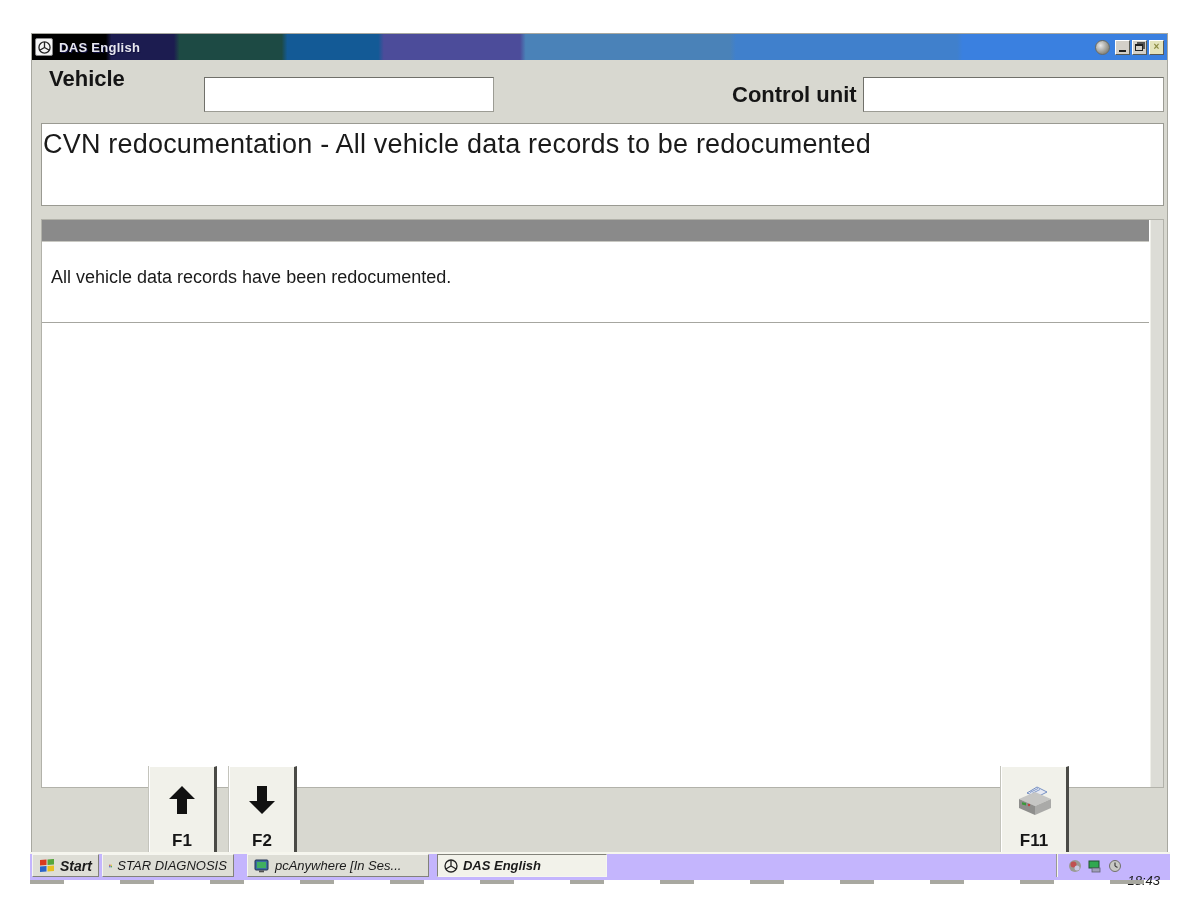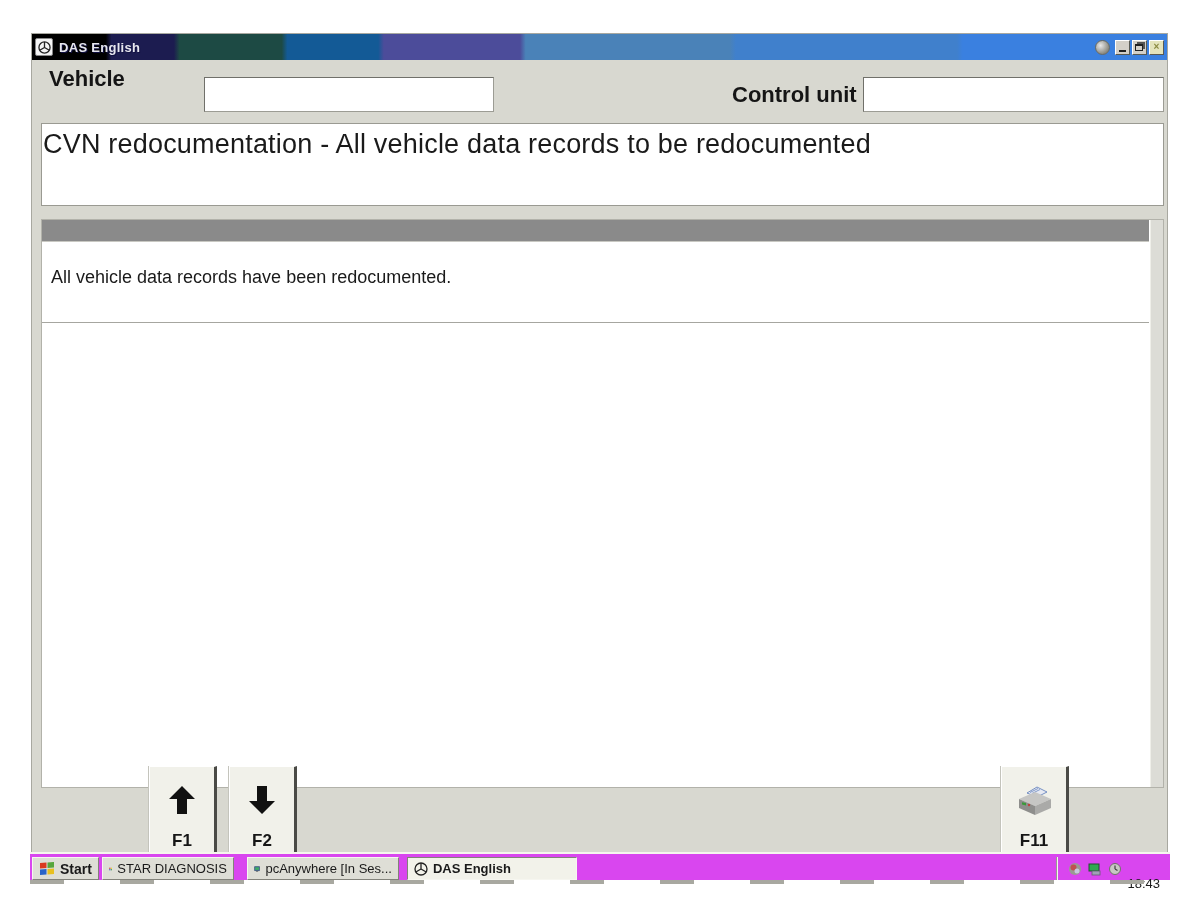--- a/index.html
+++ b/index.html
@@ -62,22 +62,22 @@
   
   .fkey-btn { position:absolute; top:732px; width:68px; height:88px;
     background:#f1f1ea; border-top:1px solid #ffffff; border-left:1px solid #ffffff;
     border-right:3px solid #4a4a46; border-bottom:none;
     box-shadow:-1px 0 0 #c4c4bc; text-align:center; cursor:pointer; }
   .fkey-icon { margin-top:16px; height:34px; display:flex; align-items:center; justify-content:center; }
   .fkey-label { margin-top:14px; font-size:17px; font-weight:bold; color:#161616; }
 
   
   .taskbar { position:absolute; left:30px; top:852px; width:1140px; height:28px;
-    background:#d946ef; border-top:2px solid #f6f6ee; z-index:50;
-    display:flex; align-items:flex-end; padding:0 2px; }
+    background:#c4b5fd; border-top:2px solid #f6f6ee; z-index:50;
+    display:flex; align-items:flex-start; padding:0 2px;font-style:italic; }
   .taskbar-dashes { position:absolute; left:30px; top:880px; width:1140px; height:4px;
     background:repeating-linear-gradient(90deg,#a8a8a0 0 34px, transparent 34px 90px); z-index:50; }
   .task-btn { height:23px; background:#dedED6; background:#deded6;
     border:1px solid; border-color:#f6f6f0 #82827a #82827a #f6f6f0;
     display:flex; align-items:center; gap:5px; padding:0 6px;
     font-size:13px; color:#1a1a1a; margin-right:3px; white-space:nowrap; overflow:hidden; }
   .task-btn.start { font-weight:bold; font-size:14px; }
   .task-btn.active { background:#f2f2ea; border-color:#82827a #f6f6f0 #f6f6f0 #82827a; font-weight:bold; }
   .tray { margin-left:auto; height:23px; border-left:1px solid #9a9a92;
     box-shadow:1px 0 0 #f6f6f0 inset; display:flex; align-items:center; gap:5px; padding:0 8px 0 10px; }
@@ -180,21 +180,21 @@
     <div class="task-btn" style="width:132px;">
       <svg class="icon-16" viewBox="0 0 16 14">
         <rect x="1" y="1" width="6" height="5" fill="#d02820"></rect>
         <rect x="9" y="1" width="6" height="5" fill="#e8d020"></rect>
         <rect x="1" y="8" width="6" height="5" fill="#2048c8"></rect>
         <rect x="9" y="8" width="6" height="5" fill="#30a040"></rect>
       </svg>
       <span>STAR DIAGNOSIS</span>
     </div>
 
-    <div class="task-btn" style="width:152px; margin-left:10px;">
+    <div class="task-btn" style="width:182px; margin-left:10px;">
       <svg class="icon-16" viewBox="0 0 16 14">
         <rect x="1" y="1" width="13" height="10" rx="1" fill="#3a6ea0" stroke="#203050" stroke-width="1"></rect>
         <rect x="3" y="3" width="9" height="6" fill="#40b060"></rect>
         <rect x="5" y="11.5" width="5" height="1.8" fill="#505050"></rect>
       </svg>
       <span>pcAnywhere [In Ses...</span>
     </div>
 
     <div class="task-btn active" style="width:170px; margin-left:5px;">
       <svg width="14" height="14" viewBox="0 0 14 14">

